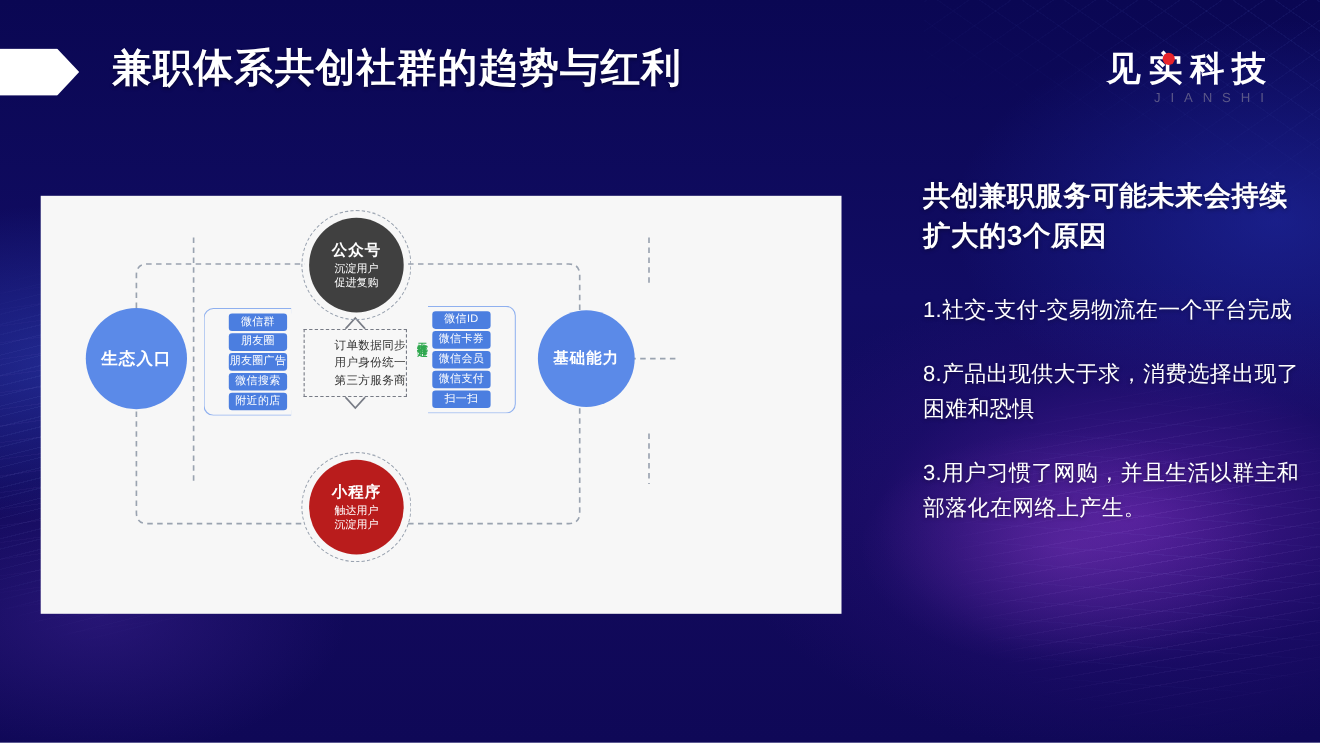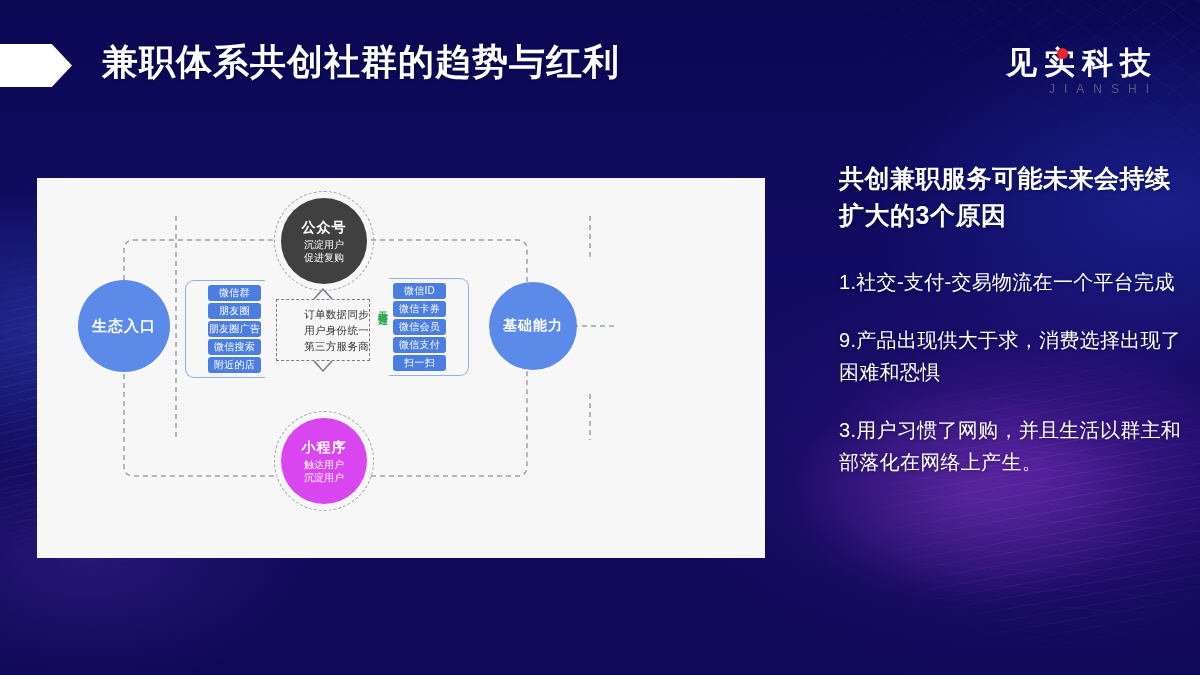--- a/index.html
+++ b/index.html
@@ -154,21 +154,21 @@
 
   .c-official {
     left: 244px; top: 20px; width: 86px; height: 86px;
     background: #404040;
   }
   .c-official .c-title { font-size: 14px; letter-spacing: 1px; margin-bottom: 1px; }
   .c-official .c-sub { font-size: 10px; line-height: 13px; }
 
   .c-mini {
     left: 244px; top: 240px; width: 86px; height: 86px;
-    background: #d946ef;
+    background: #b91c1c;
   }
   .c-mini .c-title { font-size: 14px; letter-spacing: 1px; margin-bottom: 1px; }
   .c-mini .c-sub { font-size: 10px; line-height: 13px; }
 
   .c-capability {
     left: 452px; top: 104px; width: 88px; height: 88px;
     background: #5b8ae8;
   }
   .c-capability .c-title { font-size: 14px; letter-spacing: 1px; }
 
@@ -261,21 +261,21 @@
       <span>见实科技</span>
       <span class="logo-dot"></span>
     </div>
     <div class="logo-sub">JIANSHI</div>
   </div>
 
   <div class="right-col">
     <div class="right-heading">共创兼职服务可能未来会持续扩大的3个原因</div>
     <div class="reason-list">
       <div class="reason">1.社交-支付-交易物流在一个平台完成</div>
-      <div class="reason">9.产品出现供大于求，消费选择出现了困难和恐惧</div>
+      <div class="reason">8.产品出现供大于求，消费选择出现了困难和恐惧</div>
       <div class="reason">3.用户习惯了网购，并且生活以群主和部落化在网络上产生。</div>
     </div>
   </div>
 
   <div class="diagram">
 
     <svg width="728" height="380" aria-hidden="true">
       <g stroke="#9aa3b0" stroke-width="1.5" fill="none" stroke-dasharray="5,4">
 
         <path d="M 87 102 L 87 72 Q 87 62 97 62 L 240 62"></path>

